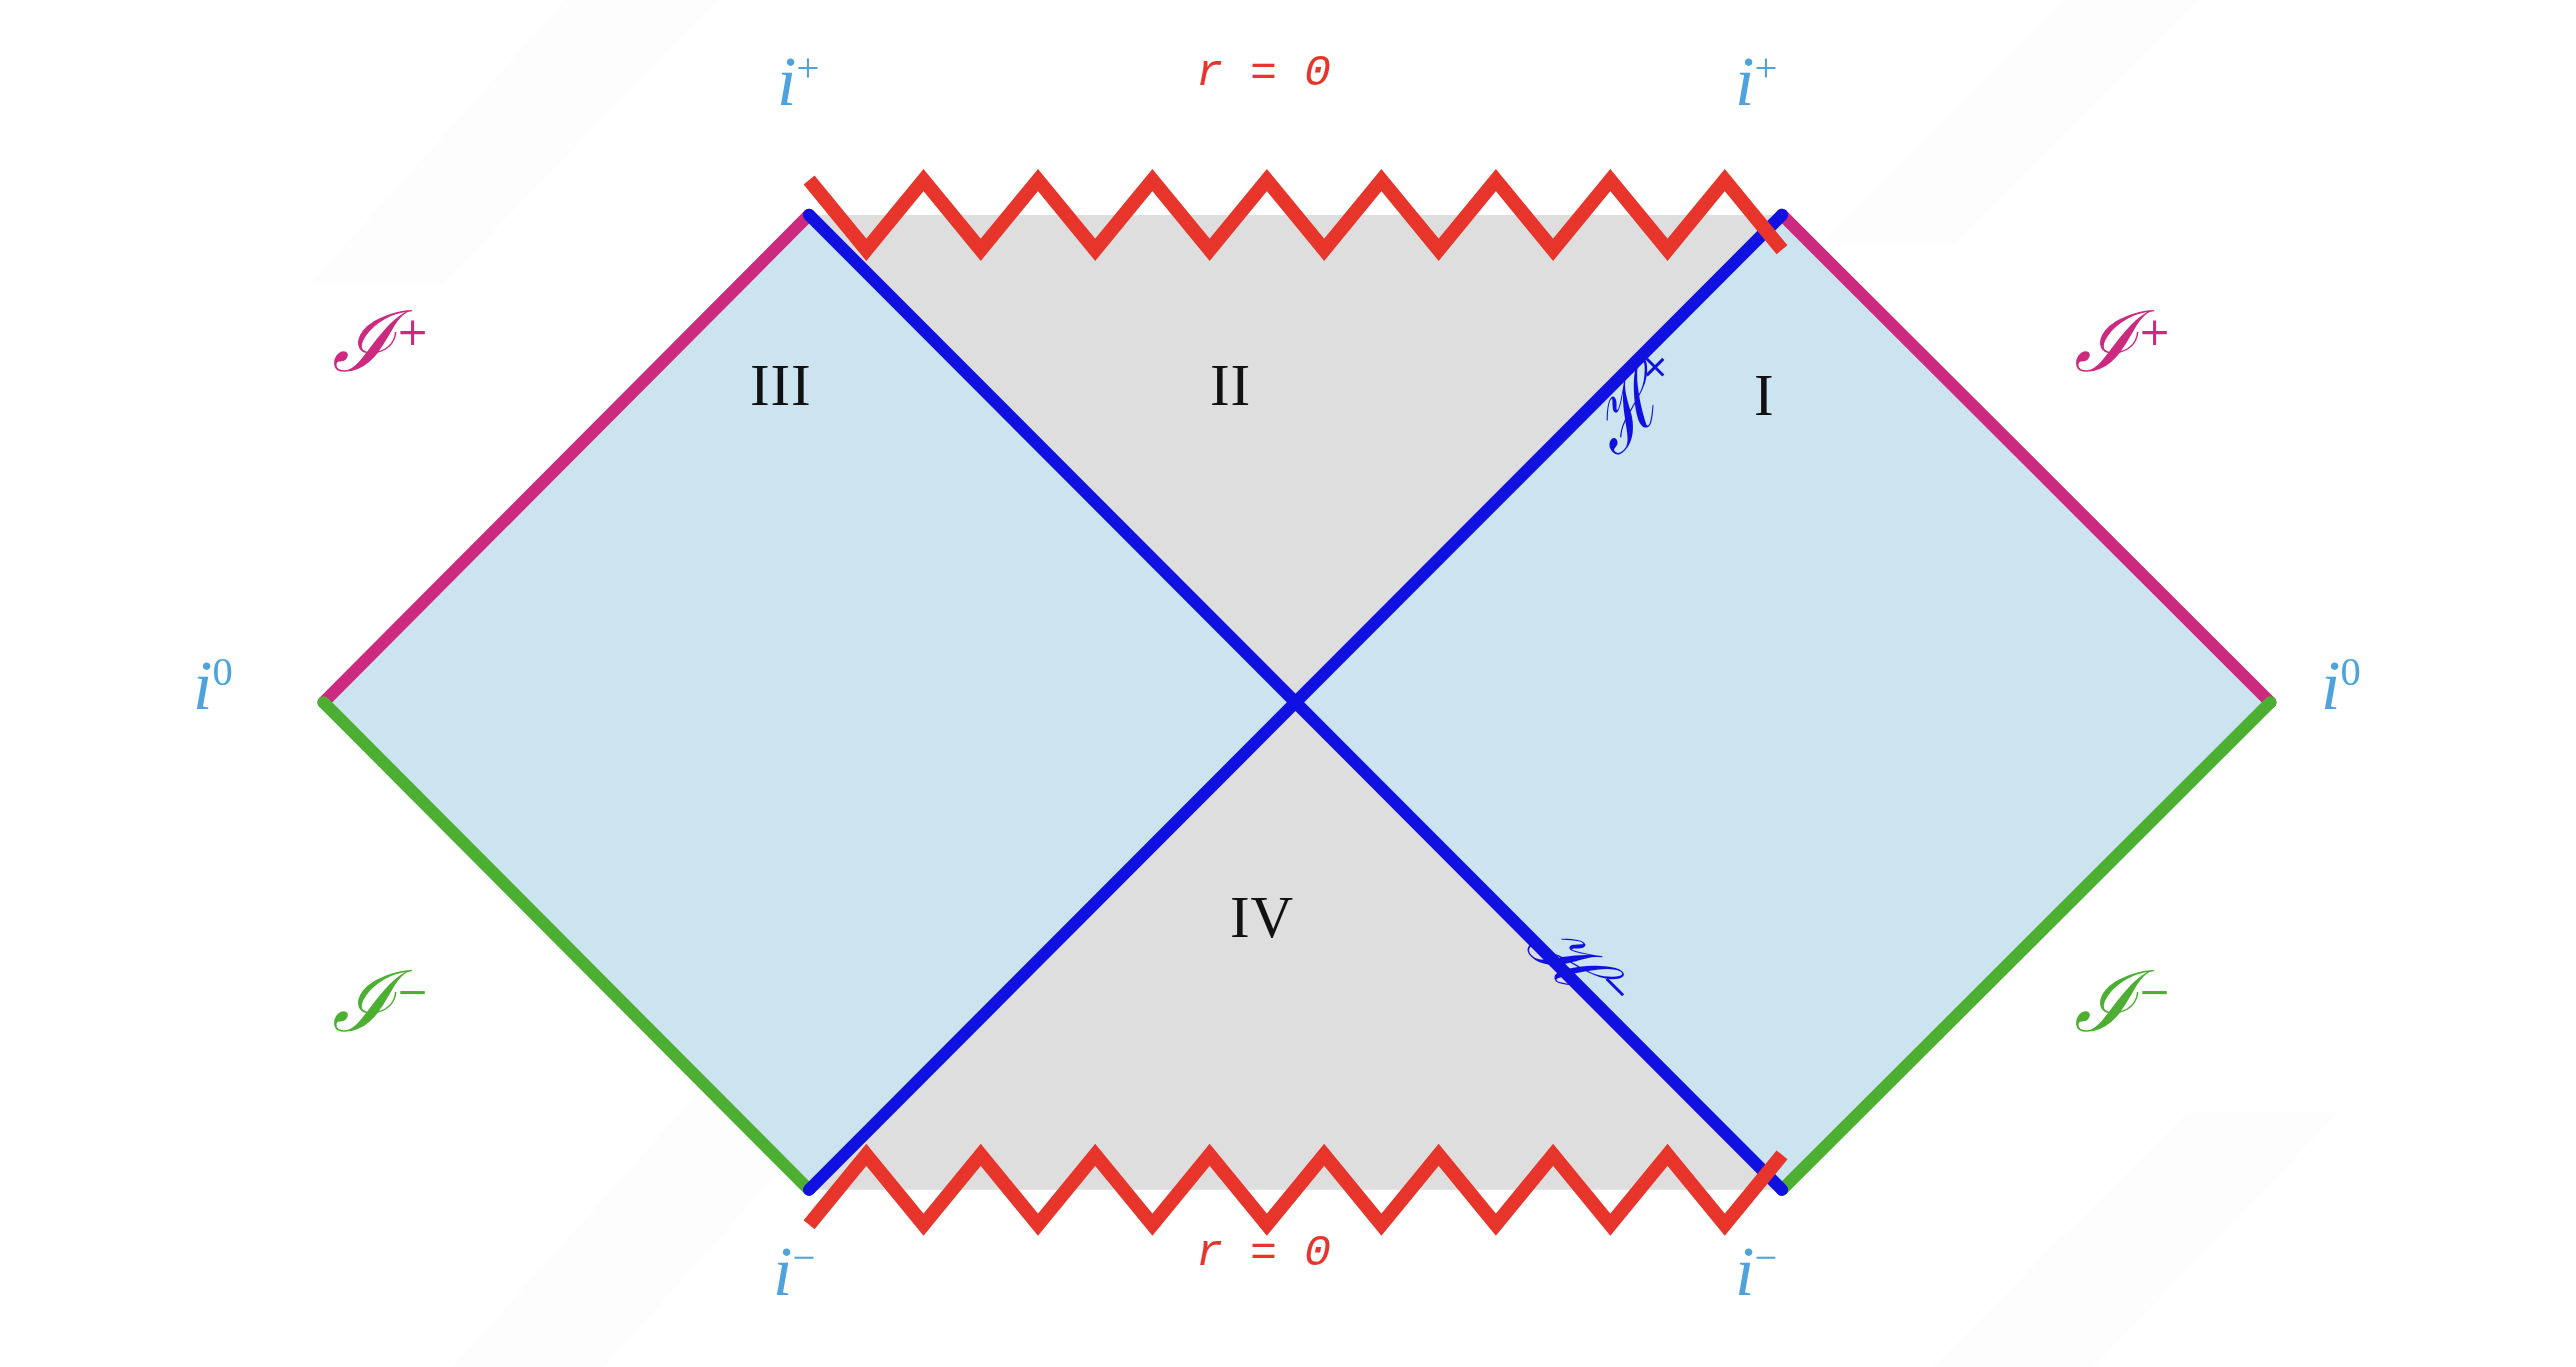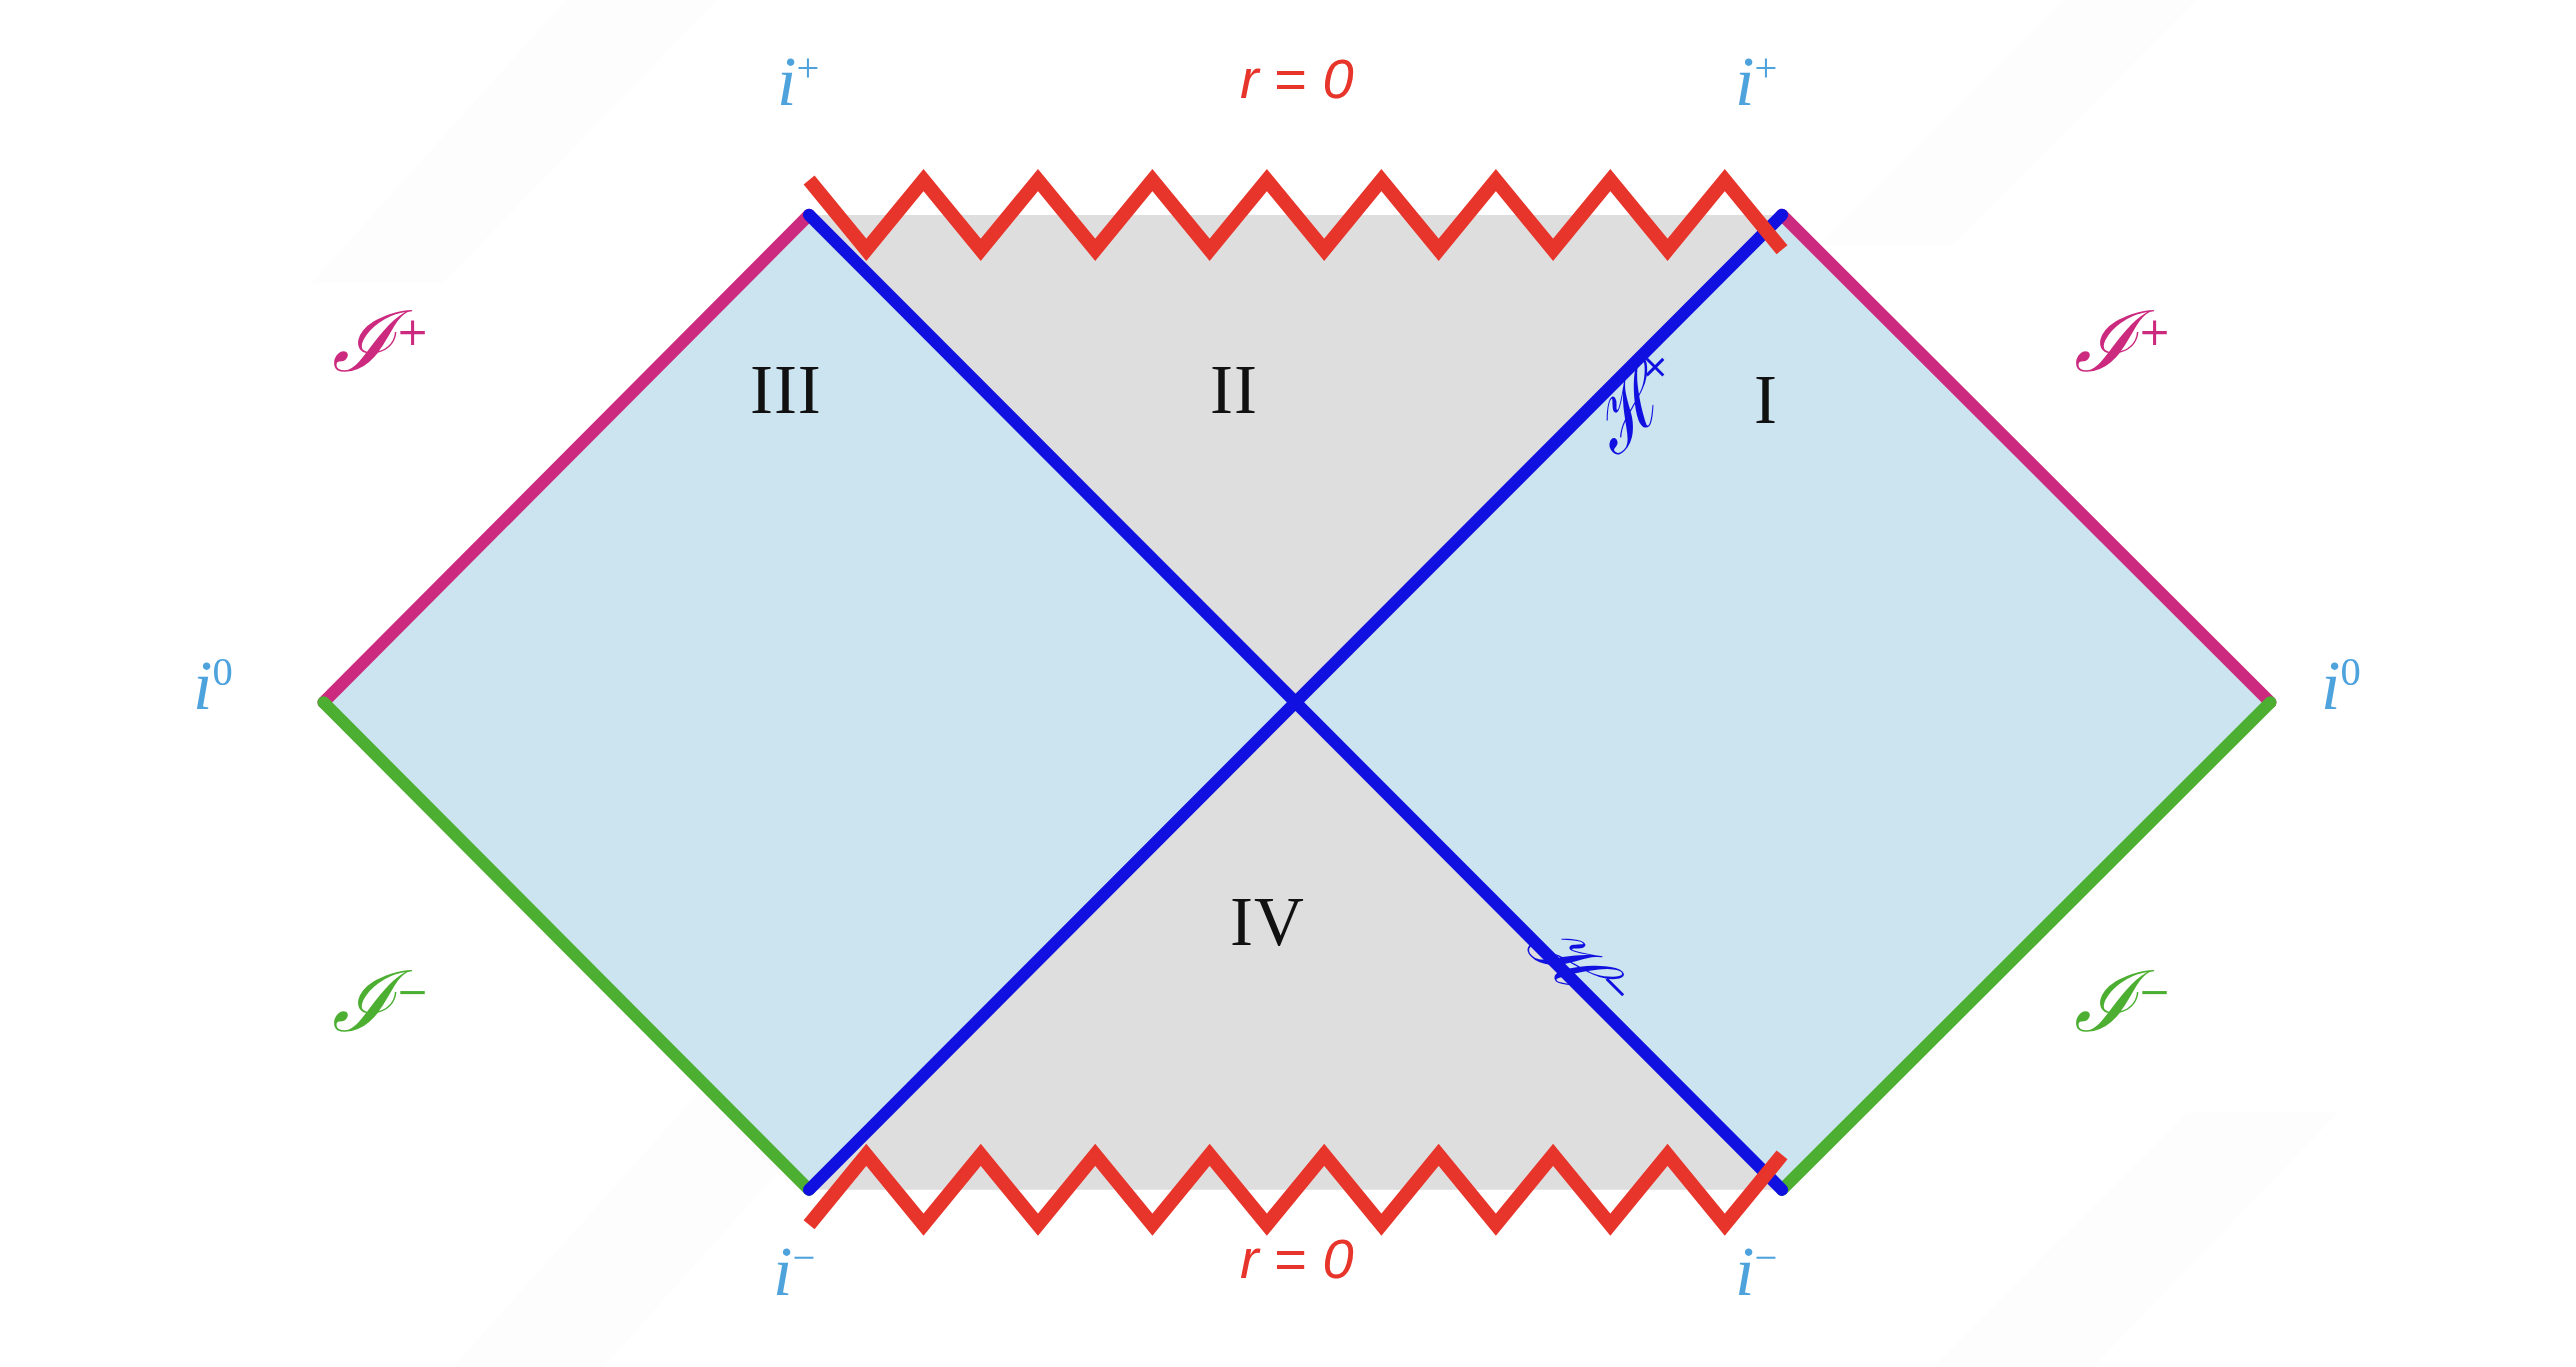--- a/index.html
+++ b/index.html
@@ -30,42 +30,41 @@
   }
   
   .lbl {
     position: absolute;
     white-space: nowrap;
     line-height: 1;
     user-select: none;
   }
   .lbl-region {
     font-family: "Liberation Serif", "DejaVu Serif", serif;
-    font-size: 69px;
+    font-size: 59px;
     color: #111111;
     letter-spacing: 0.9px;
   }
   .lbl-i {
     font-family: "Liberation Serif", "DejaVu Serif", serif;
     font-style: italic;
     font-size: 70px;
     color: #4ea3dd;
   }
   .lbl-i sup {
     font-style: normal;
     font-size: 0.58em;
     vertical-align: super;
     letter-spacing: 0;
   }
   .lbl-r {
-    font-family: Liberation Sans, sans-serif;
+    font-family: Liberation Mono, monospace;
     font-style: italic;
-    font-size: 56px;
+    font-size: 45px;
     color: #e8352b;
-    margin-left: 44px;
   }
   .lbl-r .op {
     font-style: normal;
   }
   .lbl-scri {
     font-family: "DejaVu Serif", "Liberation Serif", serif;
     font-size: 75px;
     font-style: italic;
   }
   .lbl-scri .glyph {

